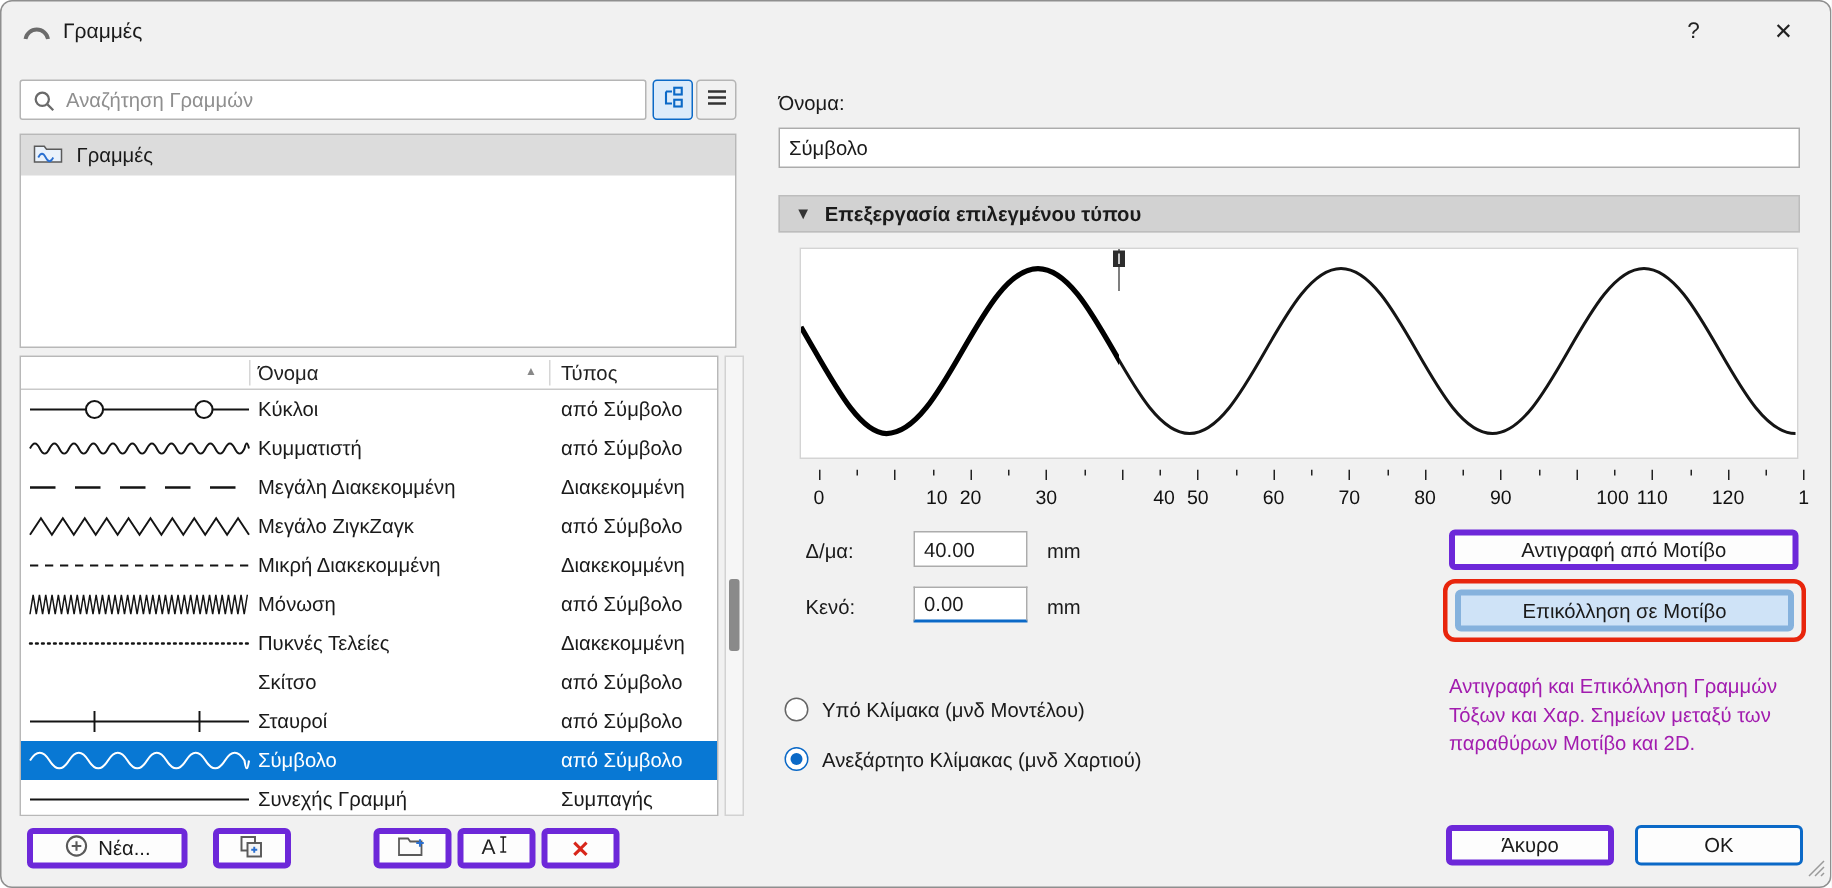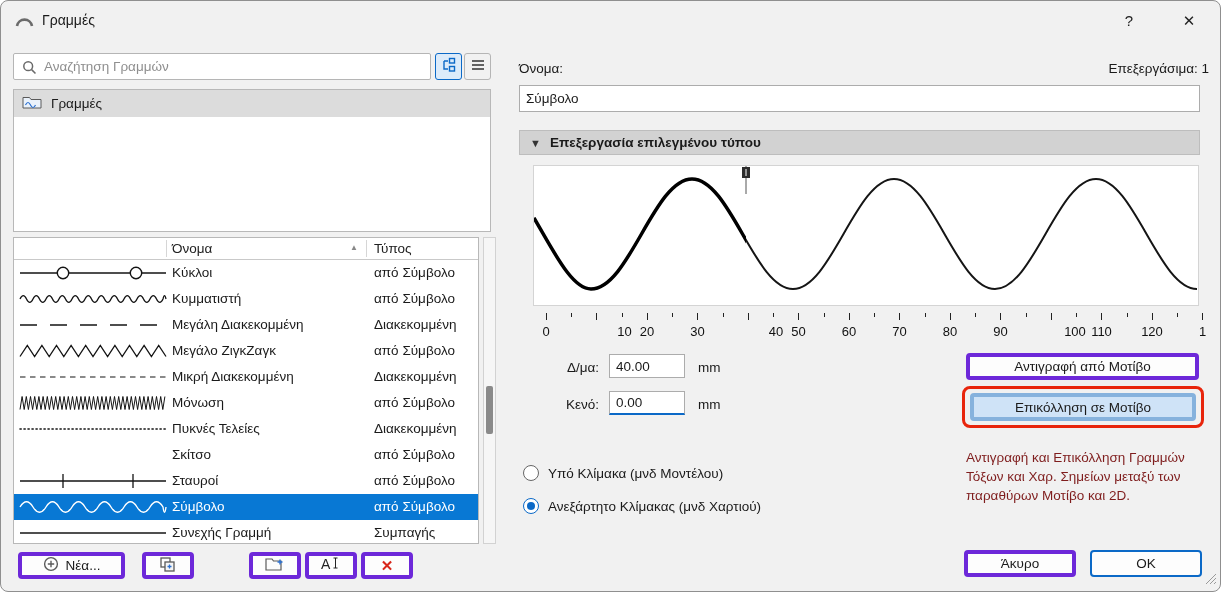--- a/index.html
+++ b/index.html
@@ -33,26 +33,26 @@
   .annot{border:3px solid var(--annotation,#e8250c);border-radius:8px;pointer-events:none}
   .secbar{background:#d2d2d2;border:1px solid #bdbdbd;display:flex;align-items:center;gap:9px;padding:0 10px}
   .secbar .caret{font-size:11px;color:#333}
   .secbar .sectitle{font-weight:bold;color:#1a1a1a}
   .preview{background:#ffffff;border:1px solid #d4d4d4}
   .tick{position:absolute;top:0;width:1px;height:7px;background:#222}
   .tick.minor{height:4px}
   .rlab{position:absolute;top:11px;width:30px;text-align:center;font-size:13px;color:#111}
   .field{border:1px solid #acacac;background:#fff;padding:0 6px;font-size:13.5px;color:#1a1a1a;font-family:inherit}
   .field.focusfield{border-bottom:2px solid var(--accent,#0b69c7)}
-  .flabel{width:62px;text-align:right;display:inline-block}
+  .flabel{width:62px;display:inline-block}
   .radiorow{display:flex;align-items:center;gap:9px;cursor:pointer}
   .radio{width:16px;height:16px;border:1px solid #666;border-radius:50%;background:#fff;display:inline-block;position:relative}
   .radio.on{border-color:var(--accent,#0b69c7)}
   .radio.on::after{content:'';position:absolute;left:3px;top:3px;right:3px;bottom:3px;background:var(--accent,#0b69c7);border-radius:50%}
-  .helptext{color:#7f1d1d;line-height:19px}
+  .helptext{color:#a21caf;line-height:19px}
   .delx{color:var(--delete,#d8261a);font-weight:bold;font-size:15px}
 </style>
 </head>
 <body style="--accent: #0b69c7; --selection: #0878d4; --annotation: #e8250c; --delete: #d8261a;">
 
 <div class="dialog">
 
   <div class="abs" style="left:0;top:0;width:100%;height:38px">
     <span class="abs" style="left:13px;top:8px">
       <svg width="21" height="21" viewBox="0 0 21 21">
@@ -218,21 +218,20 @@
             <line x1="13.5" y1="3" x2="17.5" y2="3"></line>
             <line x1="13.5" y1="13" x2="17.5" y2="13"></line>
           </g>
         </svg></span>
   </button>
   <button class="abs btn" style="left:360px;top:551px;width:52px;height:27px">
     <span class="delx">✕</span>
   </button>
 
   <span class="abs" style="left:518px;top:60px">Όνομα:</span>
-  <span class="abs" style="left:958px;top:60px;width:250px;text-align:right">Επεξεργάσιμα: 1</span>
   <input class="abs field" style="left: 518px; top: 84px; width: 681px; height: 27px;" value="Σύμβολο">
 
   <div class="abs secbar" style="left:518px;top:129px;width:681px;height:25px">
     <span class="caret">▼</span>
     <span class="sectitle">Επεξεργασία επιλεγμένου τύπου</span>
   </div>
 
   <div class="abs preview" style="left:532px;top:164px;width:666px;height:141px">
     <svg width="664" height="139" viewBox="0 0 664 139">
       <defs>

